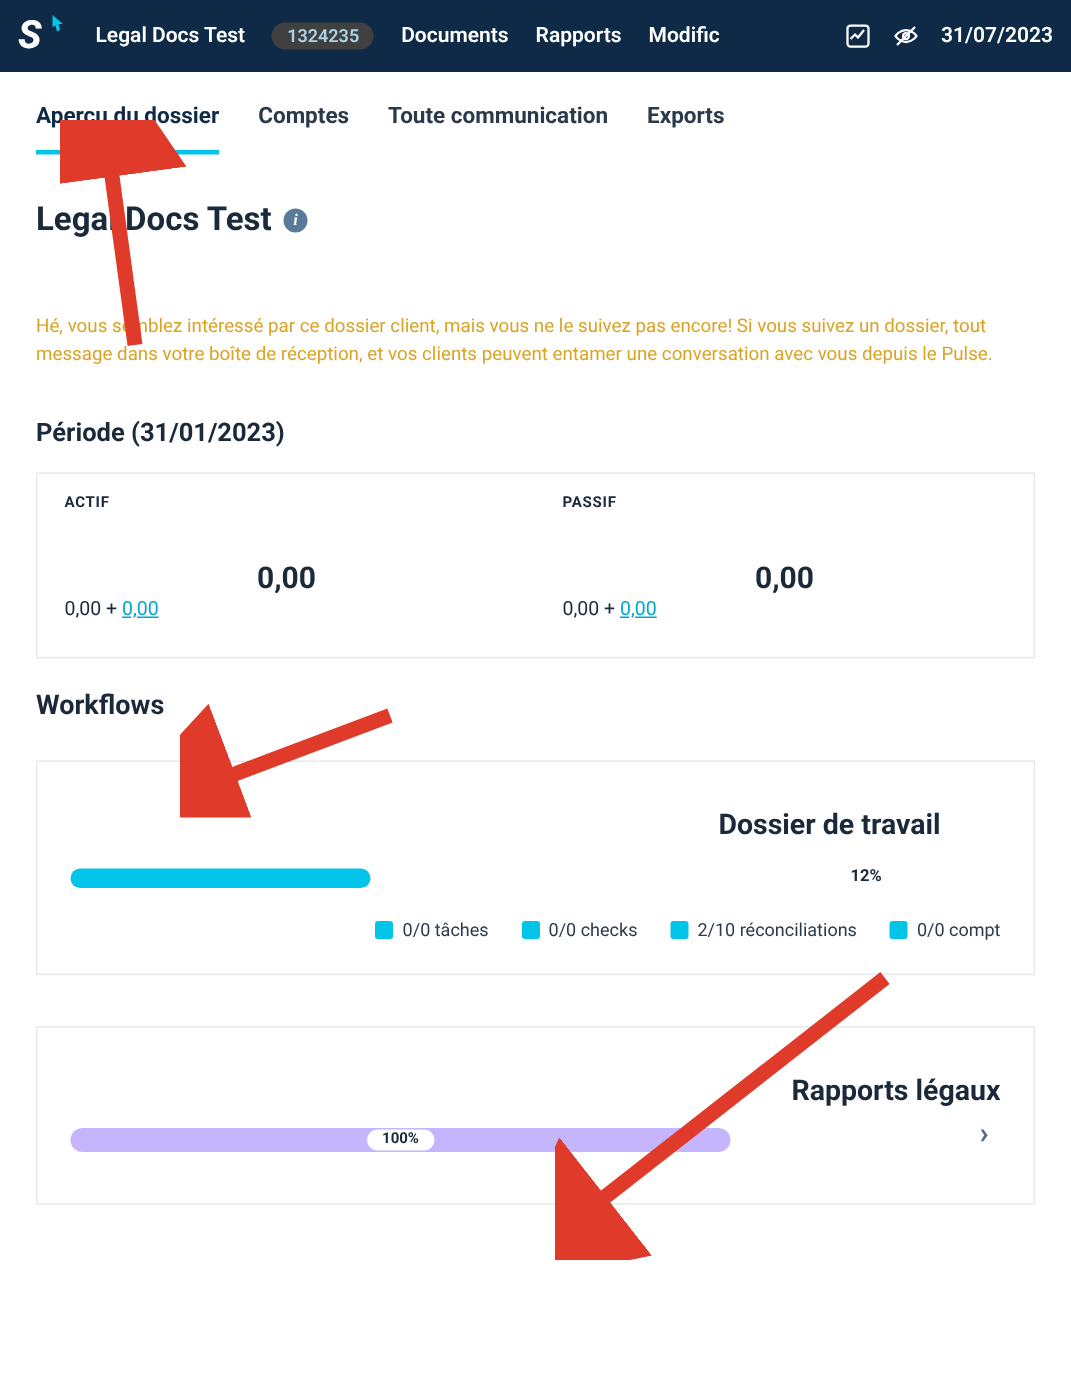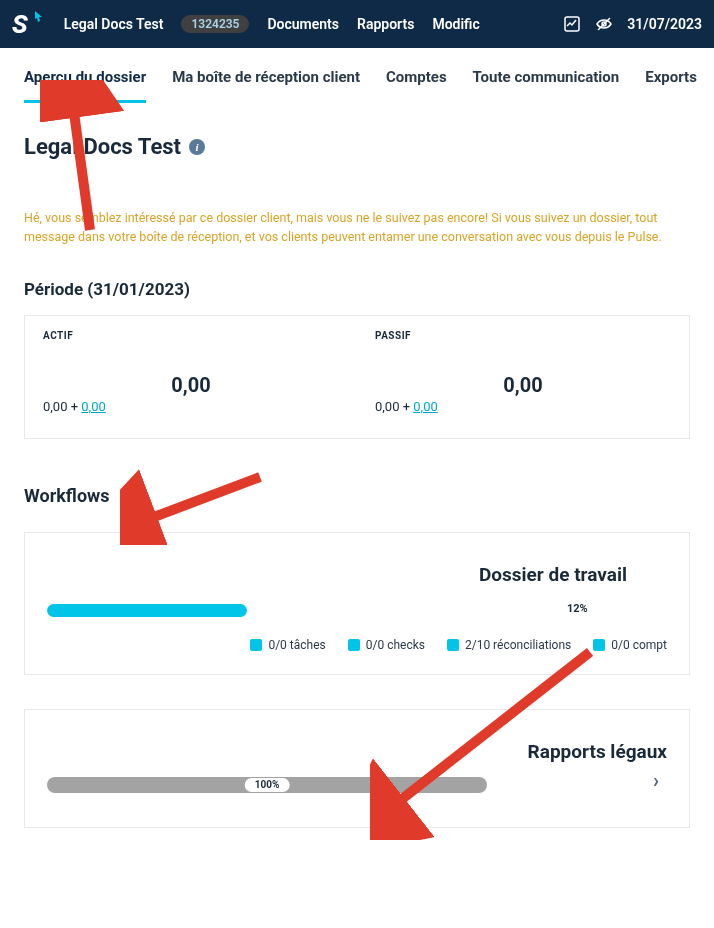--- a/index.html
+++ b/index.html
@@ -33,36 +33,36 @@
 
   
   .balance-card { margin: 10px 24px 0 24px; border: 1px solid #e5e9ec; display: flex; }
   .balance-col { flex: 1; padding: 14px 18px 24px 18px; }
   .balance-label { font-size: 10px; font-weight: 700; letter-spacing: 0.5px; color: #1a2a3a; }
   .balance-val { text-align: center; font-size: 20px; font-weight: 700; color: #1a2a3a; margin-top: 32px; }
   .balance-sub { text-align: left; font-size: 13px; color: #1a2a3a; margin-top: 2px; }
   .balance-sub a { color: #00a8cc; text-decoration: underline; }
 
   
-  .section-h { padding: 46px 24px 8px 24px; font-size: 18px; font-weight: 700; color: #1a2a3a; }
+  .section-h { padding: 21px 24px 8px 24px; font-size: 18px; font-weight: 700; color: #1a2a3a; }
 
   
   .wf-card { margin: 18px 24px 0 24px; border: 1px solid #e5e9ec; padding: 30px 22px 22px 22px; position: relative; }
   .wf-title { font-size: 19px; font-weight: 700; color: #1a2a3a; text-align: right; margin-right: 40px; margin-bottom: 18px; }
   .wf-bars { position: relative; height: 14px; margin-bottom: 10px; }
   .bar-seg-left { position: absolute; left: 0; top: 0; height: 13px; width: 200px; background: #00c4e8; border-radius: 7px; }
   .pct-label { position: absolute; left: 520px; top: -2px; font-size: 11px; font-weight: 700; color: #1a2a3a; }
   .wf-legend { display: flex; gap: 22px; justify-content: flex-end; font-size: 12px; color: #2b3a4a; margin-top: 20px; white-space: nowrap; overflow: hidden; }
   .leg-item { display: flex; align-items: center; gap: 6px; }
   .leg-sq { width: 12px; height: 12px; background: #00c4e8; border-radius: 2px; }
 
   
   .rp-card { margin: 34px 24px 20px 24px; border: 1px solid #e5e9ec; padding: 30px 22px 34px 22px; position: relative; }
   .rp-title { font-size: 19px; font-weight: 700; color: #1a2a3a; text-align: right; margin-bottom: 14px; }
-  .rp-bar { position: relative; height: 16px; background: #a3a3a3; border-radius: 8px; width: 440px; margin: 0 0 0 0; }
+  .rp-bar { position: relative; height: 16px; background: #c4b5fd; border-radius: 8px; width: 440px; margin: 0 0 0 0; }
   .rp-pill { position: absolute; left: 50%; top: 50%; transform: translate(-50%, -50%); background: #fff; border-radius: 8px; padding: 0 10px; font-size: 10px; font-weight: 700; color: #1a2a3a; line-height: 14px; }
   .chevron { position: absolute; right: 30px; top: 58px; font-size: 20px; color: #5a6a7a; font-weight: 700; }
 
   
   .arrow { position: absolute; pointer-events: none; }
 </style>
 </head>
 <body>
 
 <div class="navbar">
@@ -92,21 +92,20 @@
           <circle cx="9" cy="9" r="2" fill="none" stroke="#fff" stroke-width="1.5"></circle>
           <line x1="3" y1="15" x2="15" y2="3" stroke="#fff" stroke-width="1.5"></line>
         </svg>
     </span>
     <span class="nav-link">31/07/2023</span>
   </div>
 </div>
 
 <div class="tabs">
   <div class="tab active">Aperçu du dossier</div>
-  <div class="tab">Ma boîte de réception client</div>
   <div class="tab">Comptes</div>
   <div class="tab">Toute communication</div>
   <div class="tab">Exports</div>
 </div>
 
 <div class="page-title">
   <span>Legal Docs Test</span>
   <span class="info-icon">i</span>
 </div>
 

